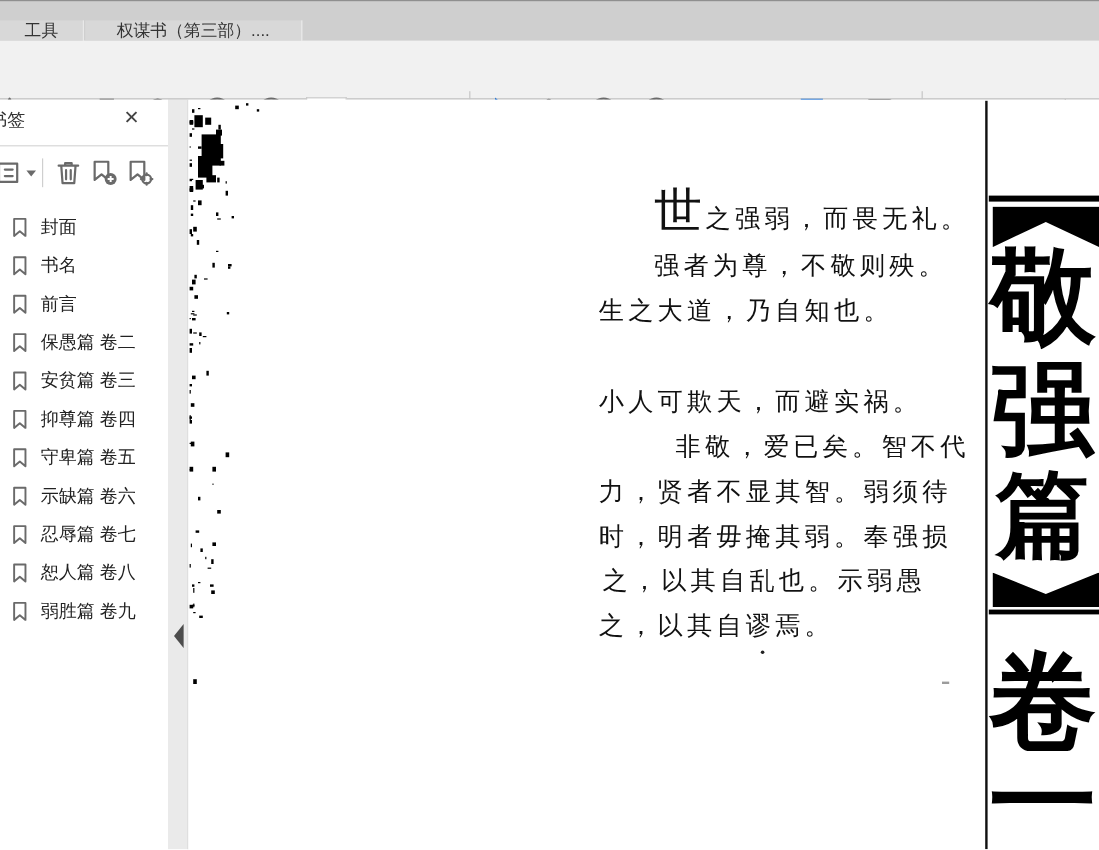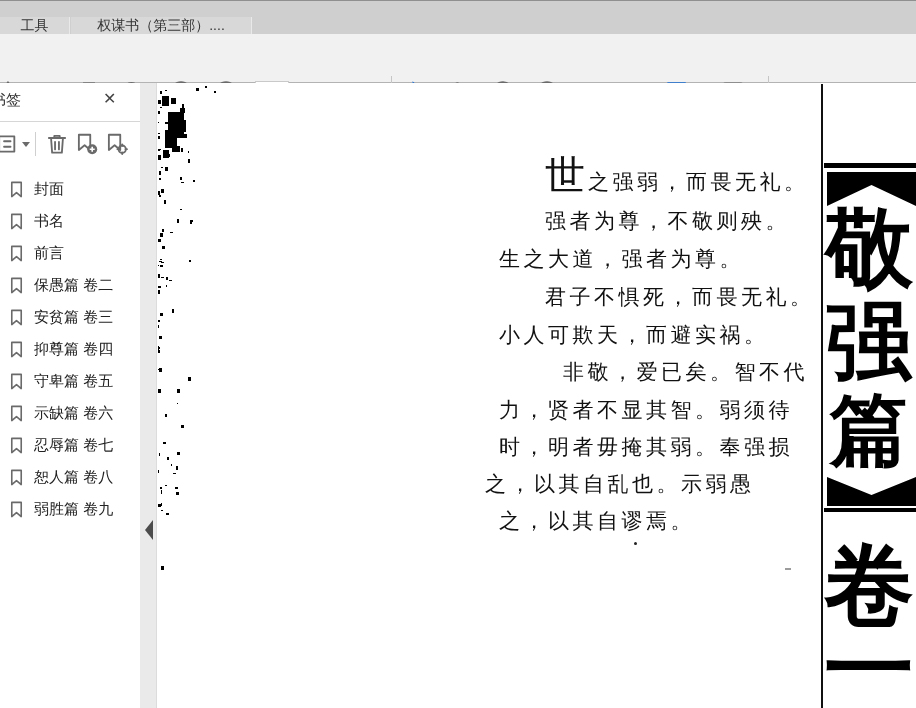--- a/index.html
+++ b/index.html
@@ -404,27 +404,26 @@
           <div class="speck" style="left: 182px; top: 104px; width: 2px; height: 4px;"></div>
           <div class="speck" style="left: 158px; top: 369px; width: 3px; height: 1px;"></div>
           <div class="speck" style="left: 158px; top: 101px; width: 3px; height: 3px;"></div>
         </div>
 
       <div class="tl cjk" style="left:545px;top:148px">
         <span class="drop">世</span>
           <span>之强弱，而畏无礼。</span>
       </div>
       <div class="tl cjk" style="left:545px;top:207px">强者为尊，不敬则殃。</div>
-      <div class="tl cjk" style="left:499px;top:245px">生之大道，强者为尊。</div>
-      <div class="tl cjk" style="left:545px;top:283px">君子不惧死，而畏无礼。</div>
+      <div class="tl cjk" style="left:499px;top:245px">生之大道，乃自知也。</div>
       <div class="tl cjk" style="left:499px;top:321px">小人可欺天，而避实祸。</div>
       <div class="tl cjk" style="left:563px;top:358px">非敬，爱已矣。智不代</div>
       <div class="tl cjk" style="left:499px;top:433px">时，明者毋掩其弱。奉强损</div>
       <div class="tl cjk" style="left:499px;top:396px">力，贤者不显其智。弱须待</div>
-      <div class="tl cjk" style="left:485px;top:470px">之，以其自乱也。示弱愚</div>
+      <div class="tl cjk" style="left:502px;top:470px">之，以其自乱也。示弱愚</div>
       <div class="tl cjk" style="left:499px;top:507px">之，以其自谬焉。</div>
       <div class="inkdot"></div>
       <div class="graydash"></div>
 
       <div class="vrule"></div>
       <div class="thinbar tb1"></div>
       <div class="brk brk-top"></div>
       <div class="bch b1 cjk">敬</div>
       <div class="bch b2 cjk">强</div>
       <div class="bch b3 cjk">篇</div>

